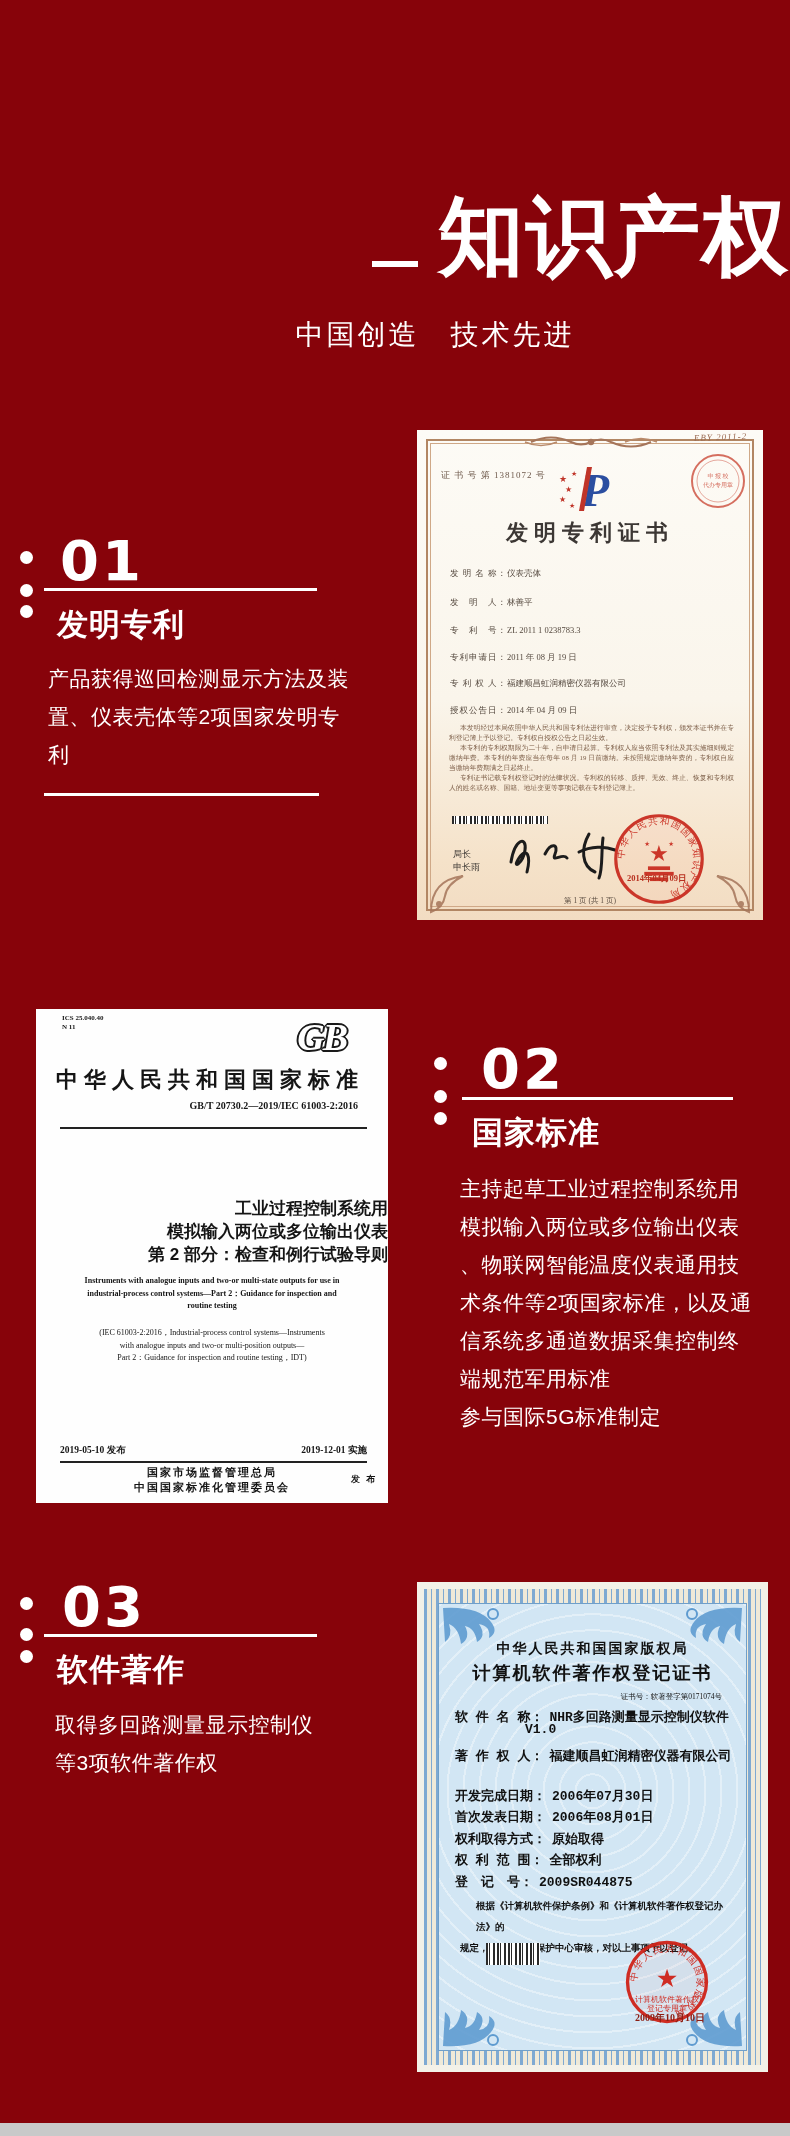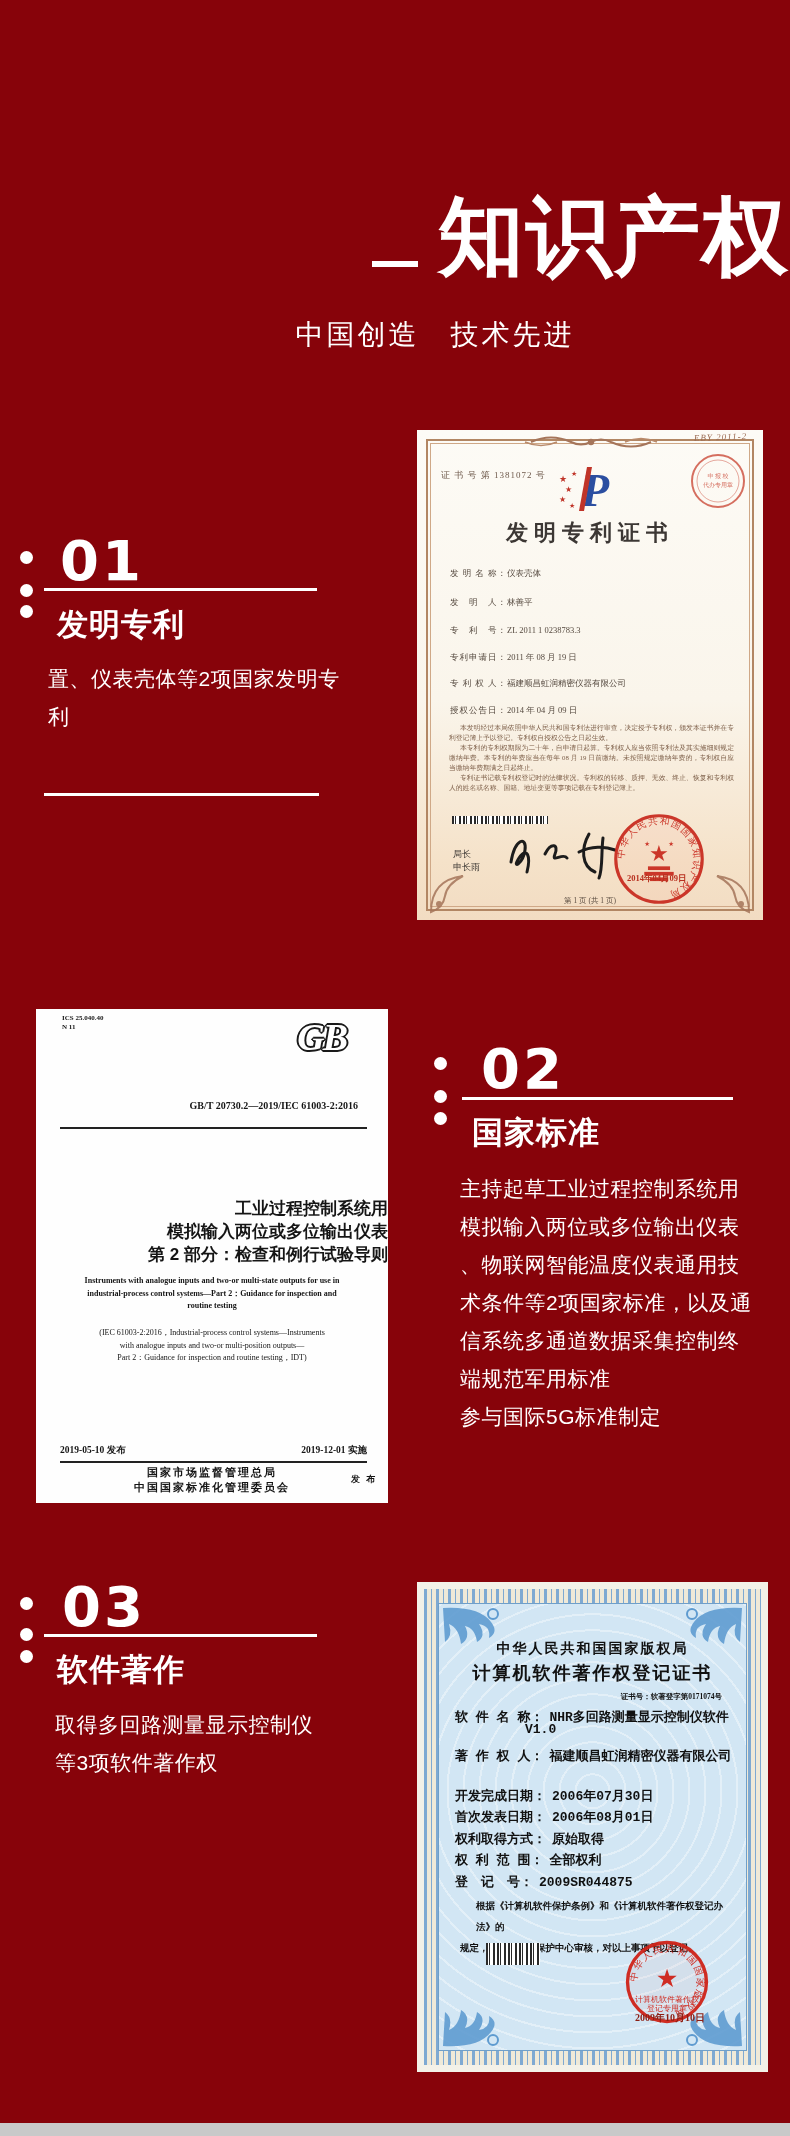--- a/index.html
+++ b/index.html
@@ -75,21 +75,21 @@
   .cert-sw{left:417px;top:1582px;width:351px;height:490px;background:#f3f1e8;
     font-family:"Liberation Serif",serif;color:#111;}
   .sw-band{position:absolute;inset:7px;
     background:repeating-linear-gradient(90deg,#7ea9d2 0 3px,#efe9d8 3px 7px,#7ea9d2 7px 8px,#efe9d8 8px 12px);}
   .sw-inner{position:absolute;inset:21px;background:#d2e6f4;border:1px solid #6f9fc9;
     background-image:repeating-radial-gradient(circle at 50% 42%,rgba(255,255,255,.38) 0 2px,rgba(210,230,244,0) 2px 16px);}
   .sw-title1{position:absolute;left:0;top:58px;width:100%;text-align:center;font-size:14px;
     font-weight:bold;letter-spacing:2px;}
   .sw-title2{position:absolute;left:0;top:79px;width:100%;text-align:center;font-size:18px;
     font-weight:bold;letter-spacing:2px;}
-  .sw-certno{position:absolute;right:46px;top:110px;font-size:7.5px;font-weight:bold;}
+  .sw-certno{position:absolute;right:46px;top:110px;font-size:7.5px;font-weight:normal;}
   .sw-field{position:absolute;left:38px;font-size:13px;font-weight:bold;white-space:nowrap;font-family:Liberation Mono, monospace;}
   .sw-field b{font-weight:bold;margin-right:6px;}
   .sw-body{position:absolute;left:43px;top:314px;width:270px;font-size:9.5px;font-weight:bold;
     line-height:21px;}
   .sw-body .ind{padding-left:16px;}
   .sw-barcode{position:absolute;left:69px;top:361px;width:54px;height:22px;}
   .sw-seal{position:absolute;left:208px;top:358px;opacity:.95;}
   .sw-sealdate{position:absolute;left:218px;top:429px;font-size:10px;font-weight:bold;color:#8c1d12;}
   .sw-corner{position:absolute;}
 
@@ -104,20 +104,21 @@
   <div class="title-dash"></div>
   <div class="subtitle">中国创造　技术先进</div>
 
   <span class="dot" style="left:20px;top:551px"></span>
   <span class="dot" style="left:20px;top:584px"></span>
   <span class="dot" style="left:20px;top:605px"></span>
   <div class="sec-num" style="left:60px;top:534px">01</div>
   <div class="sec-line" style="left:44px;top:588px;width:273px"></div>
   <div class="sec-head" style="left:57px;top:607px">发明专利</div>
   <div class="sec-text" style="left:48px;top:660px">
+    <div>产品获得巡回检测显示方法及装</div>
     <div>置、仪表壳体等2项国家发明专</div>
     <div>利</div>
   </div>
   <div class="sec-line" style="left:44px;top:793px;width:275px"></div>
 
   <div class="cert-patent abs">
     <div class="pc-f1"></div>
     <div class="pc-f2"></div>
 
     <svg class="abs" style="left:104px;top:3px" width="140" height="18" viewBox="0 0 140 18">
@@ -218,20 +219,21 @@
       <circle cx="10" cy="34" r="3" fill="#a5755a"></circle>
     </svg>
   </div>
 
   <div class="gb-doc abs">
     <div class="gb-ics">
       <div>ICS 25.040.40</div>
       <div>N 11</div>
     </div>
     <div class="gb-logo">GB</div>
+    <div class="gb-title">中华人民共和国国家标准</div>
     <div class="gb-stdno">GB/T 20730.2—2019/IEC 61003-2:2016</div>
     <div class="gb-rule" style="top:118px;height:2px"></div>
 
     <div class="gb-doctitle">
       <div>工业过程控制系统用</div>
       <div>模拟输入两位或多位输出仪表</div>
       <div>第 2 部分：检查和例行试验导则</div>
     </div>
 
     <div class="gb-en">

